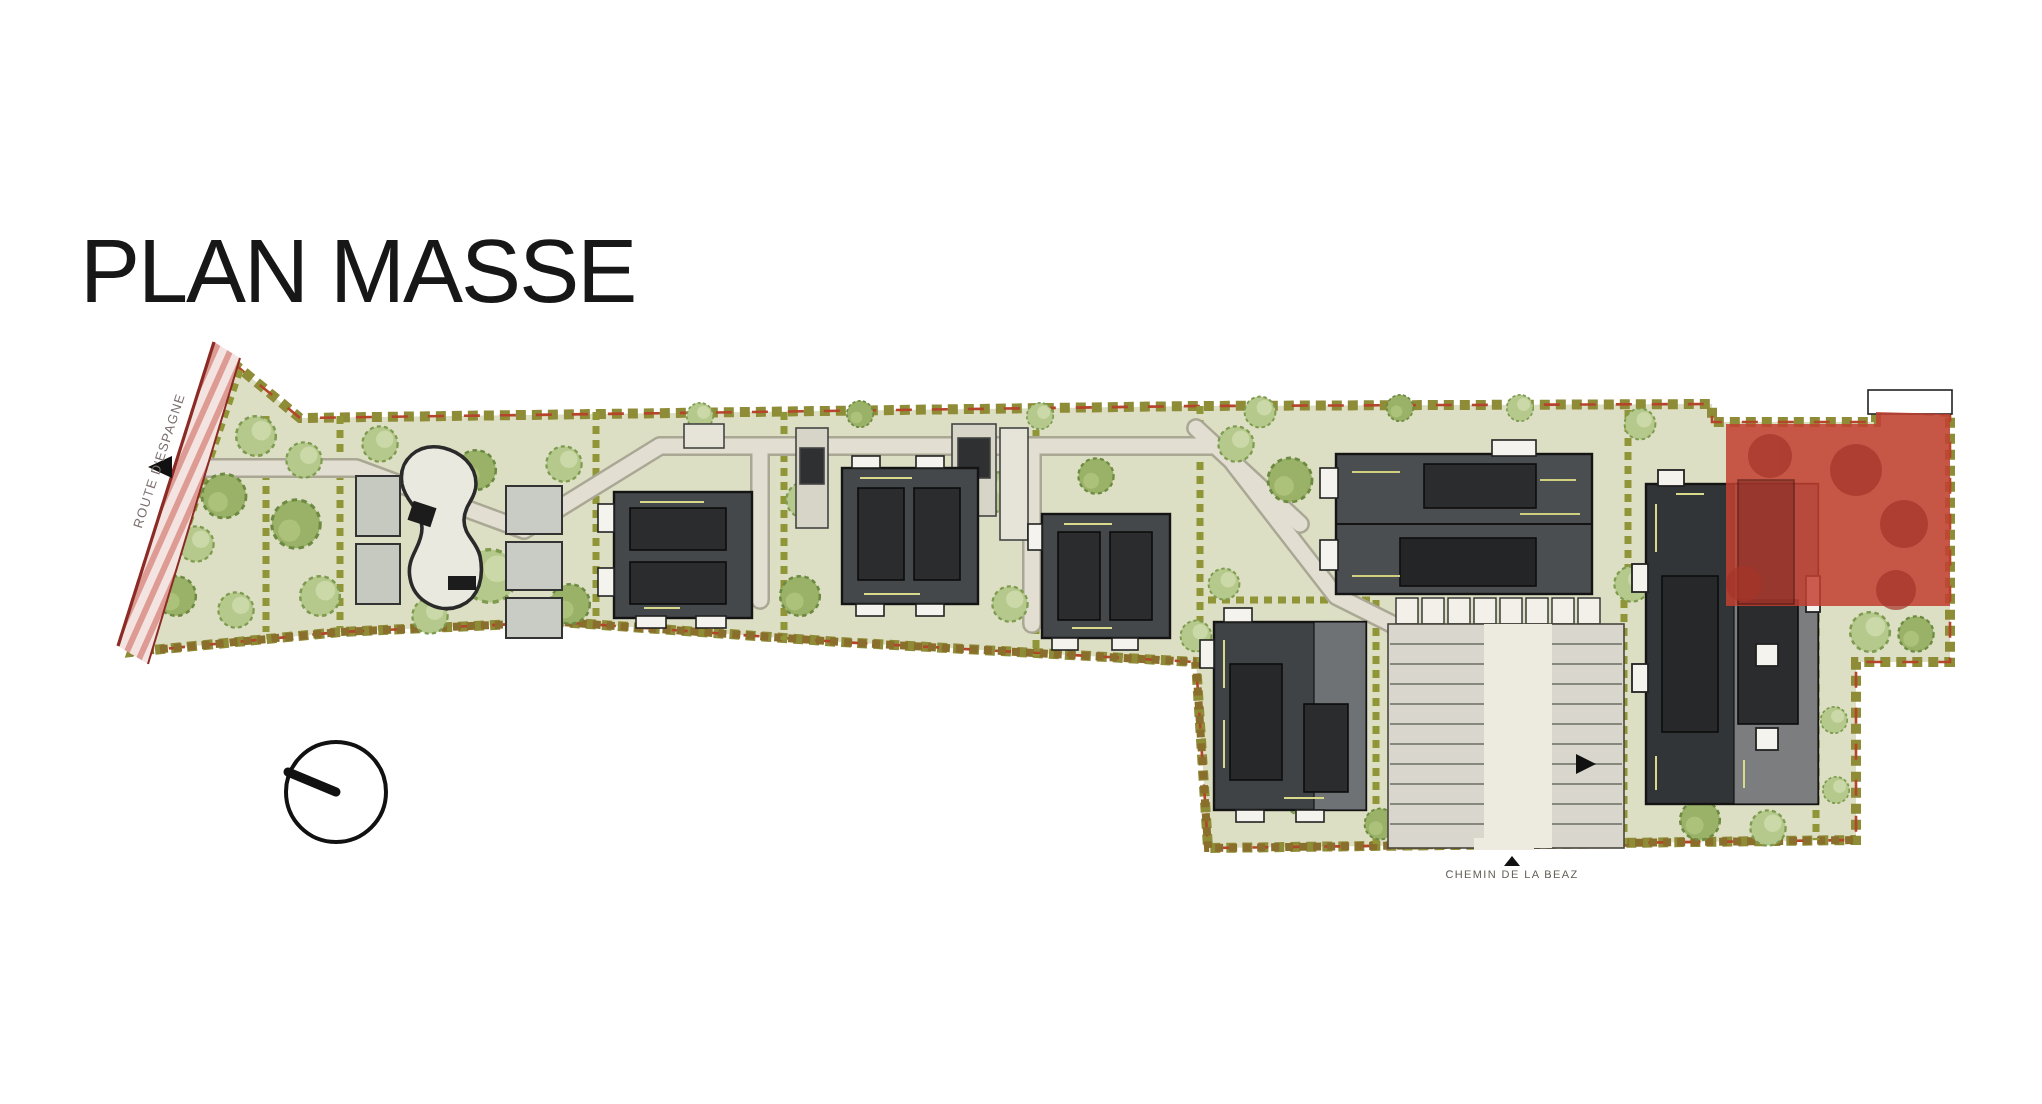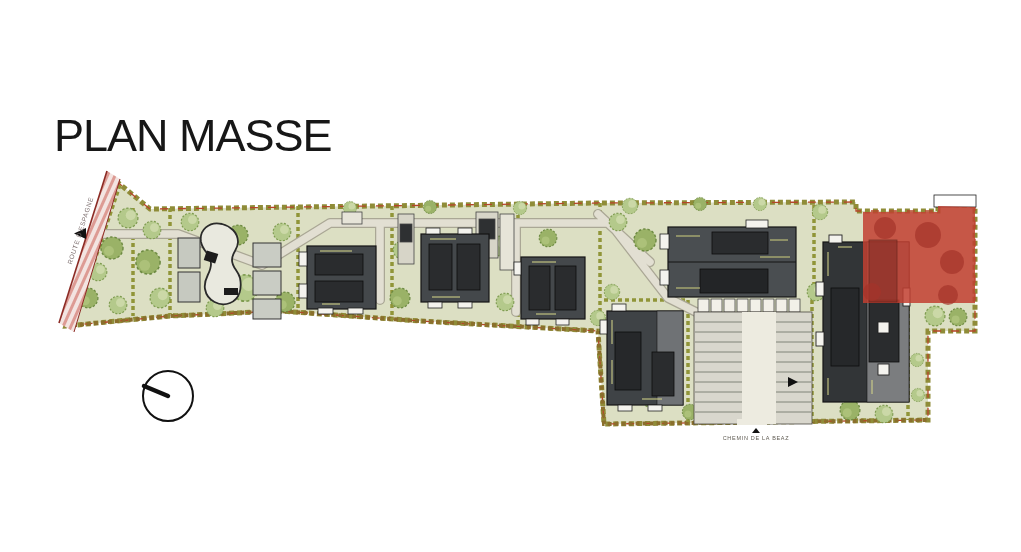--- a/index.html
+++ b/index.html
@@ -2,21 +2,21 @@
 <html><head>
 <meta charset="utf-8">
 <style>
   html,body{margin:0;padding:0;background:#ffffff;}
   #stage{
     position:relative;width:1021px;height:552px;background:#ffffff;
     font-family:"Liberation Sans",sans-serif;overflow:hidden;
   }
   #plan-svg{position:absolute;left:0;top:0;}
   .page-title{
-    position:absolute;left:54px;top:110px;
+    position:absolute;left:40px;top:110px;
     font-size:45px;letter-spacing:-1px;color:#171717;font-weight:400;
     white-space:nowrap;
   }
   .road-label{
     position:absolute;left:66px;top:263px;
     font-size:6.5px;color:#7d6f6f;letter-spacing:.6px;white-space:nowrap;
     transform:rotate(-72deg);transform-origin:0 0;
   }
   .street-label-wrap{
     position:absolute;left:700px;top:428px;width:112px;text-align:center;

